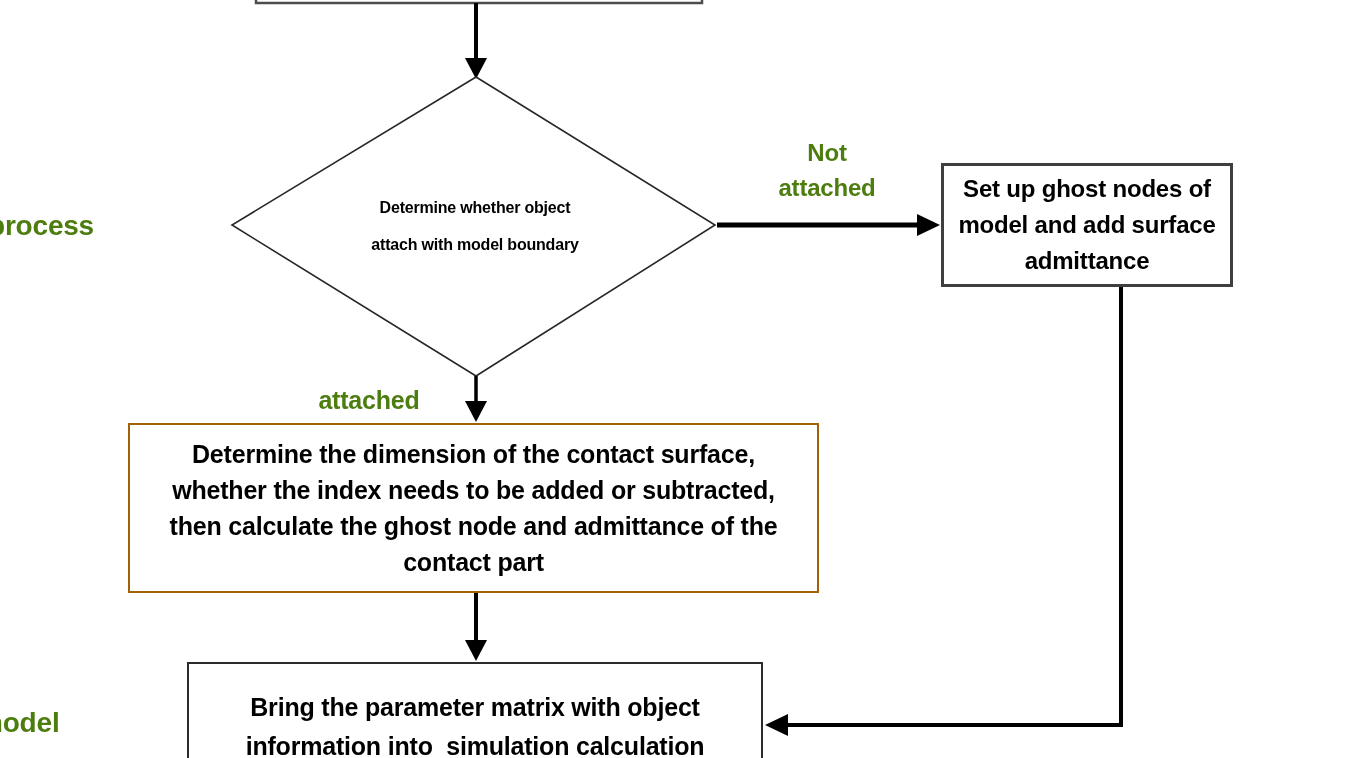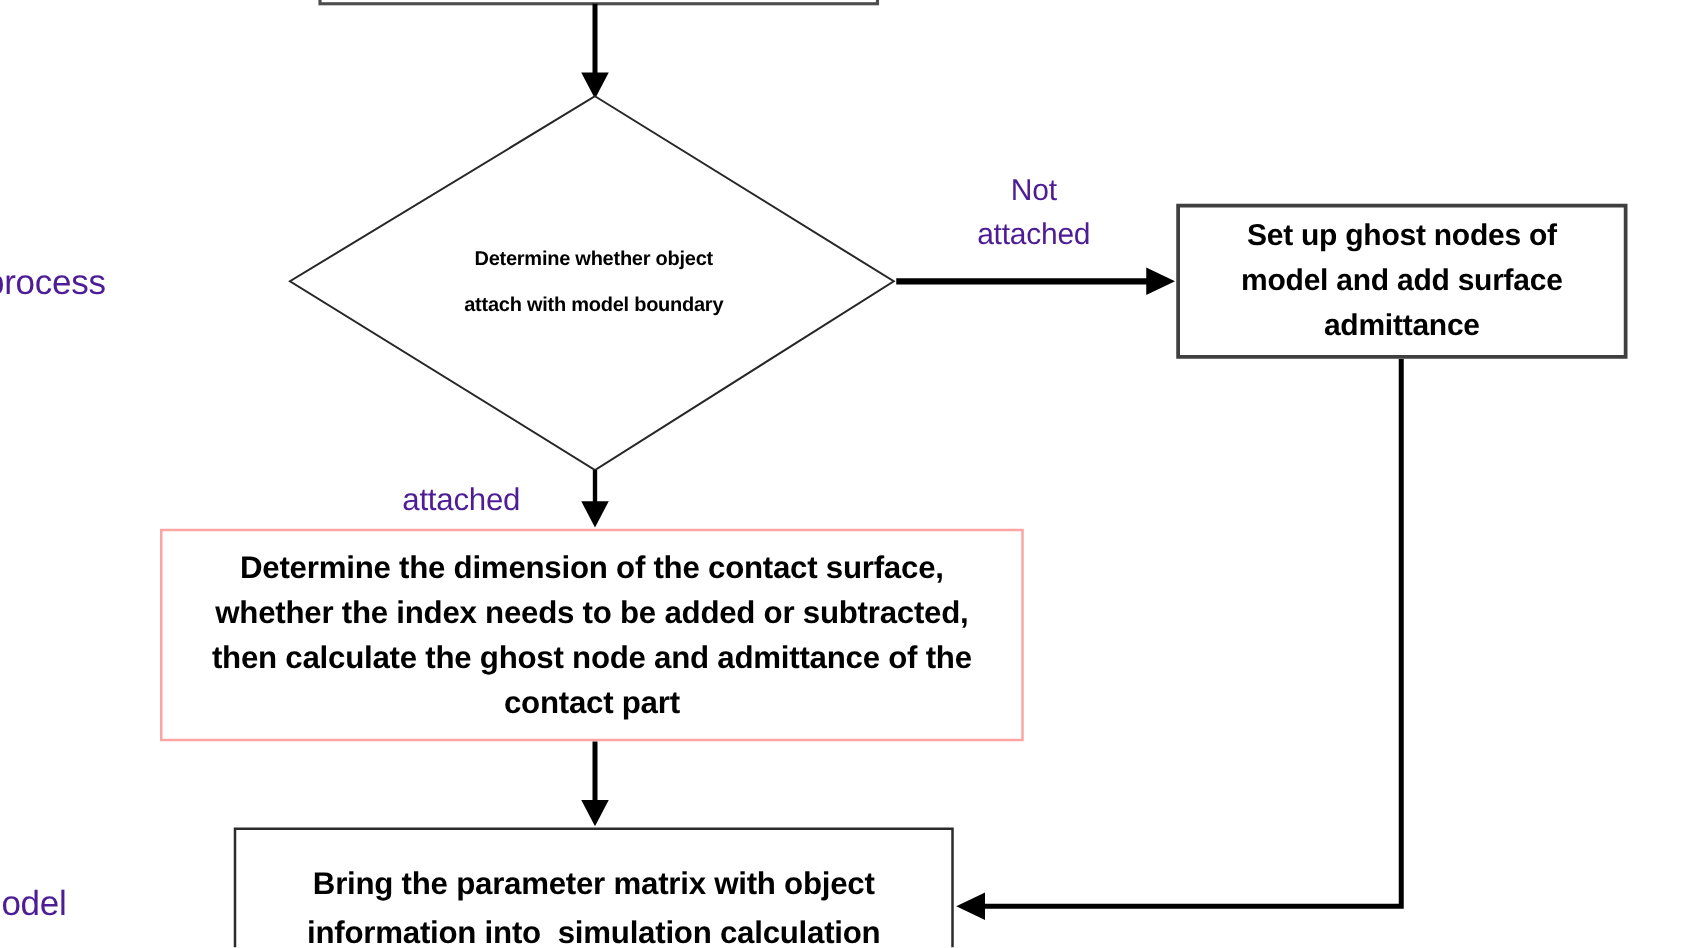--- a/index.html
+++ b/index.html
@@ -34,38 +34,38 @@
     box-sizing: border-box;
     letter-spacing: -0.2px;
     background: transparent;
   }
   .decision-text {
     left: 234px; top: 188px; width: 482px; height: 76px;
     font-size: 16px; line-height: 37px;
   }
   .box { background: #ffffff; }
   .ghost-box {
-    left: 941px; top: 163px; width: 361px; height: 124px;
+    left: 941px; top: 163px; width: 292px; height: 124px;
     border: 3px solid #3f3f3f;
     font-size: 24px; line-height: 36px;
   }
   .contact-box {
     left: 128px; top: 423px; width: 691px; height: 170px;
-    border: 2px solid #fca5a5;
+    border: 2px solid #a16207;
     font-size: 25px; line-height: 36px;
   }
   .simulation-box {
     left: 187px; top: 662px; width: 576px; height: 130px;
     border: 2px solid #2b2b2b;
     font-size: 25px; line-height: 39px;
   }
   .lbl {
     position: absolute;
-    font-weight: 400;
-    color: #4c1d95;
+    font-weight: 700;
+    color: #4d7c0f;
     white-space: pre-wrap;
     letter-spacing: -0.2px;
   }
   .process-lbl { left: -12px; top: 210px; font-size: 28px; line-height: 32px; }
   .model-lbl   { left: -22px; top: 707px; font-size: 28px; line-height: 32px; }
   .not-attached-lbl {
     left: 757px; top: 135px; width: 140px;
     text-align: center; font-size: 24px; line-height: 35px;
   }
   .attached-lbl {

